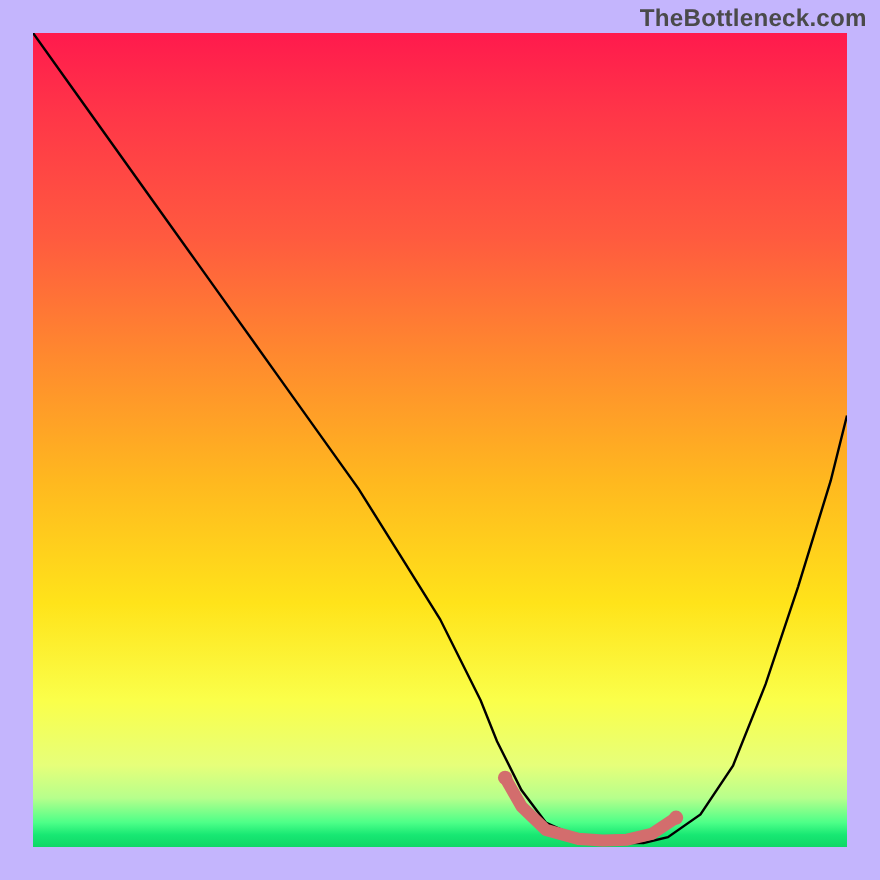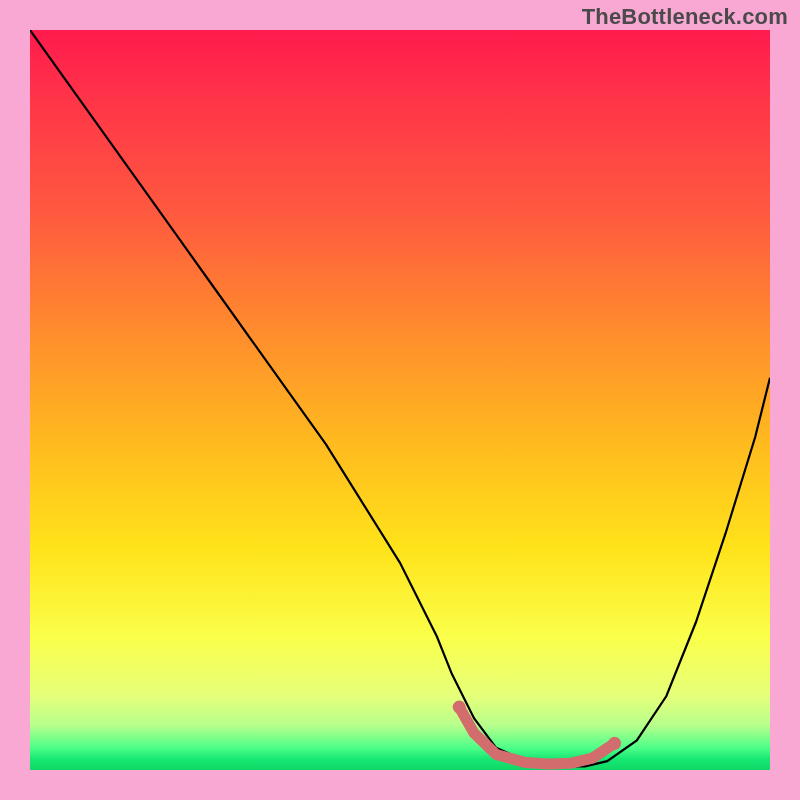--- a/index.html
+++ b/index.html
@@ -8,21 +8,21 @@
     width: 800px;
     height: 800px;
     background: #000;
     overflow: hidden;
     font-family: Arial, Helvetica, sans-serif;
   }
   .frame {
     position: relative;
     width: 800px;
     height: 800px;
-    background: #f9a8d4;
+    background: #c4b5fd;
   }
   .watermark {
     position: absolute;
     top: 4px;
     right: 12px;
     color: #4a4a4a;
     font-size: 22px;
     font-weight: bold;
     letter-spacing: 0.2px;
     z-index: 10;

